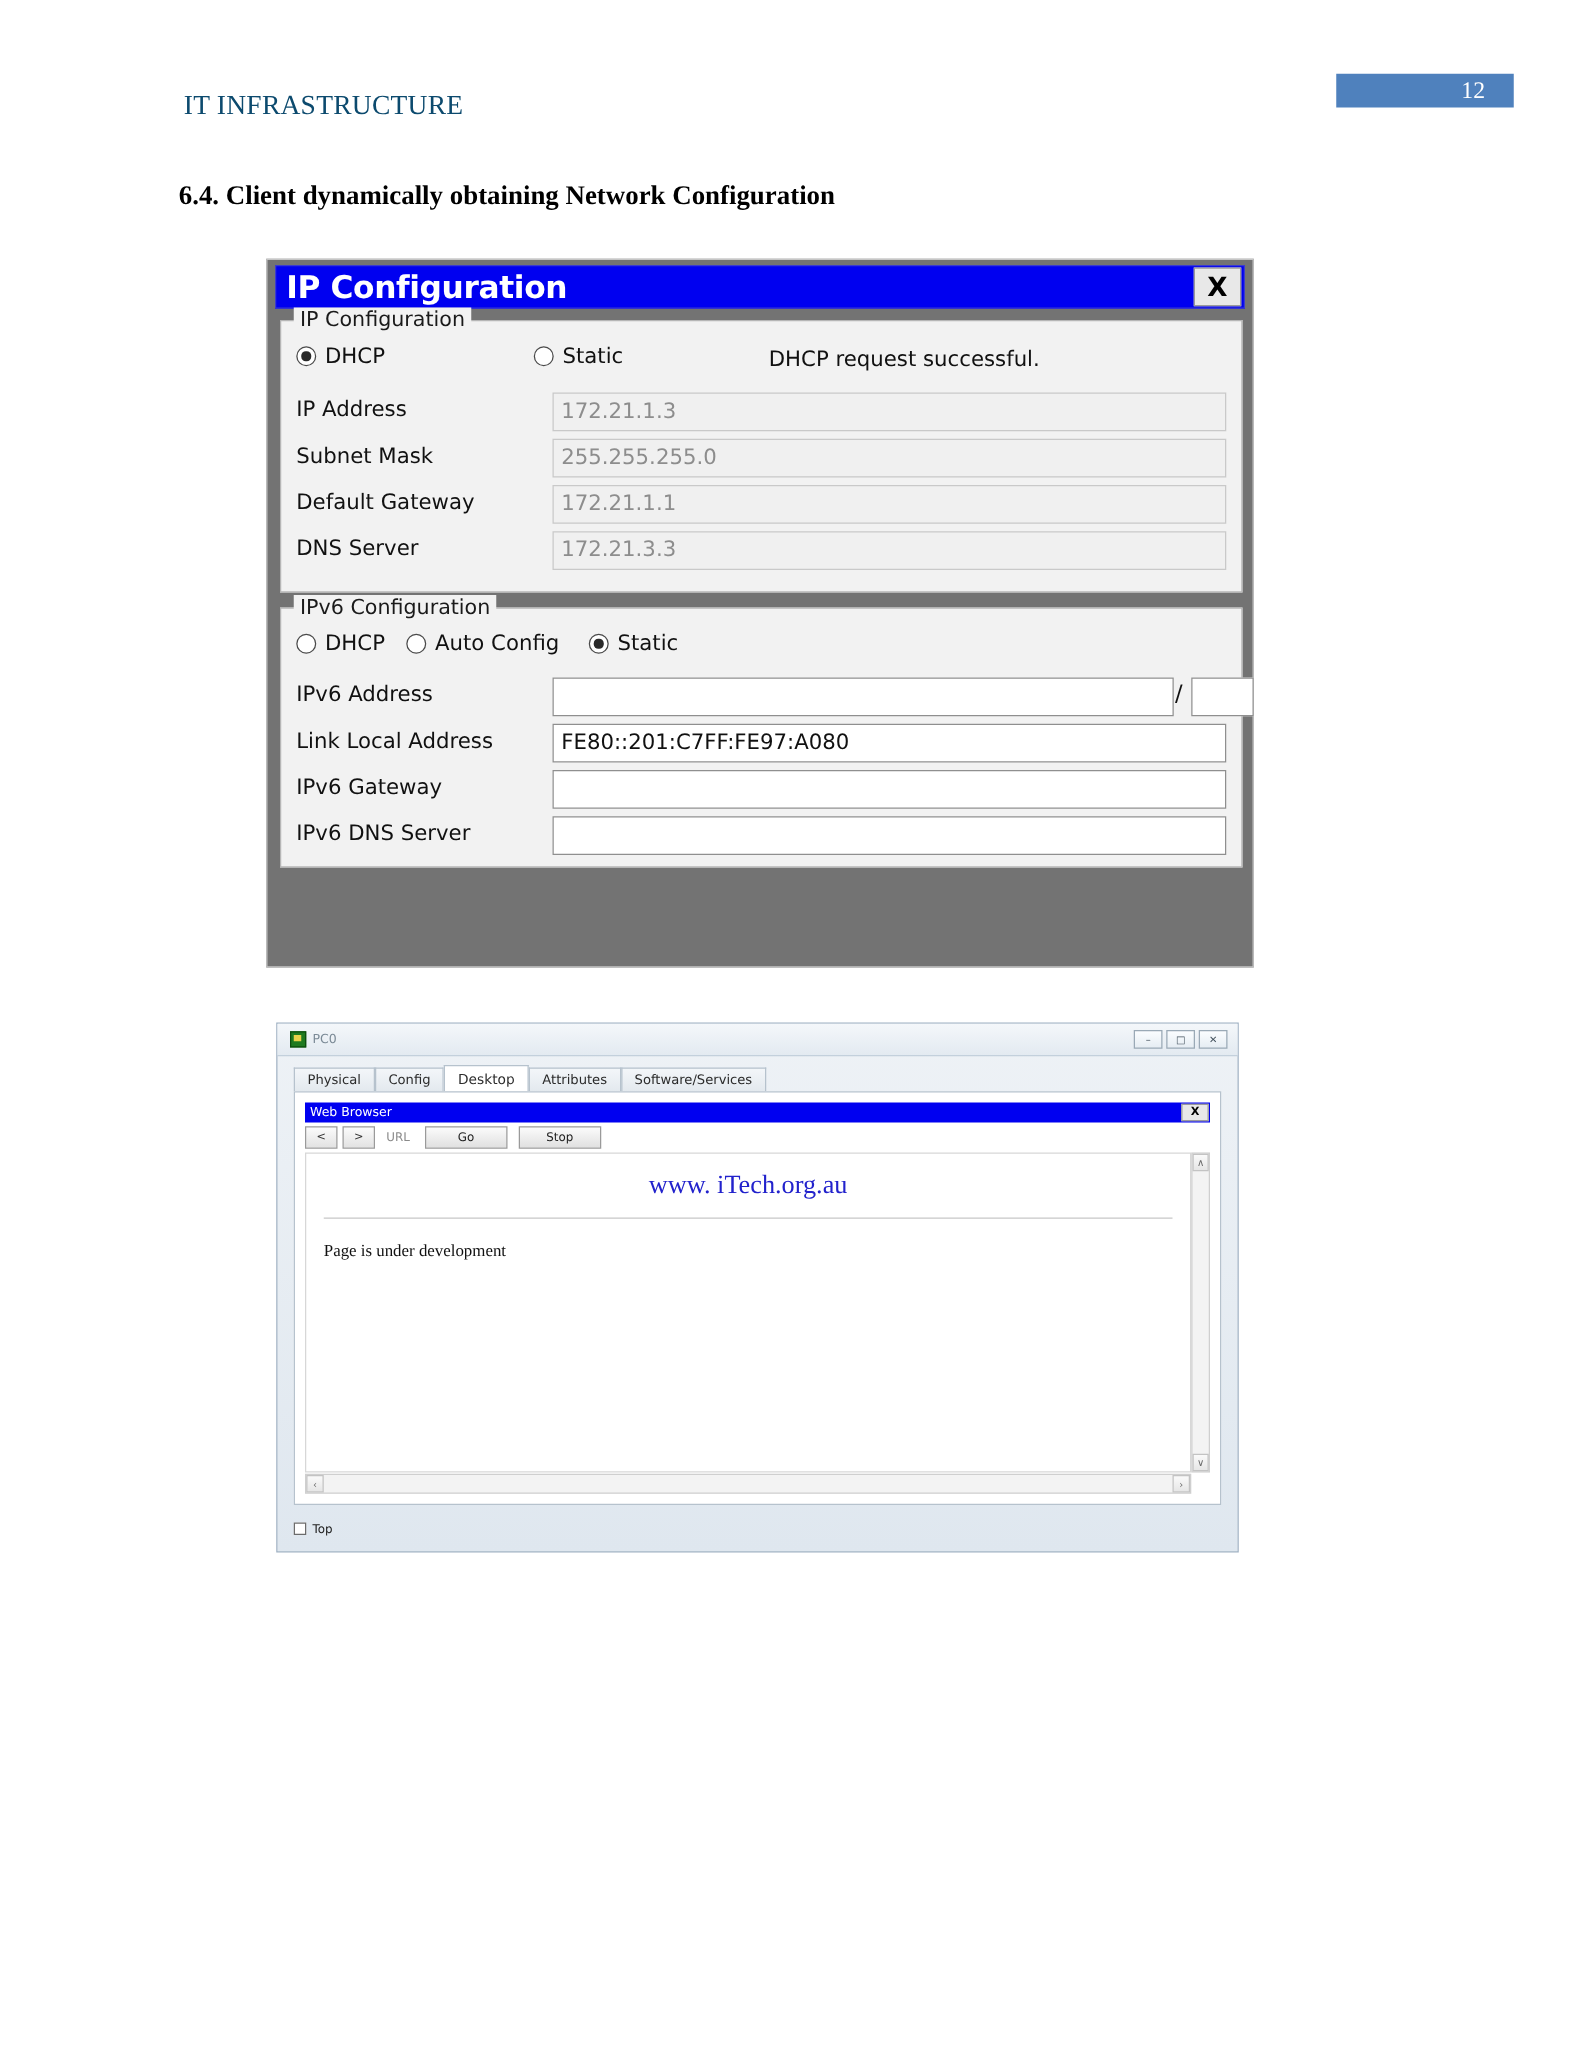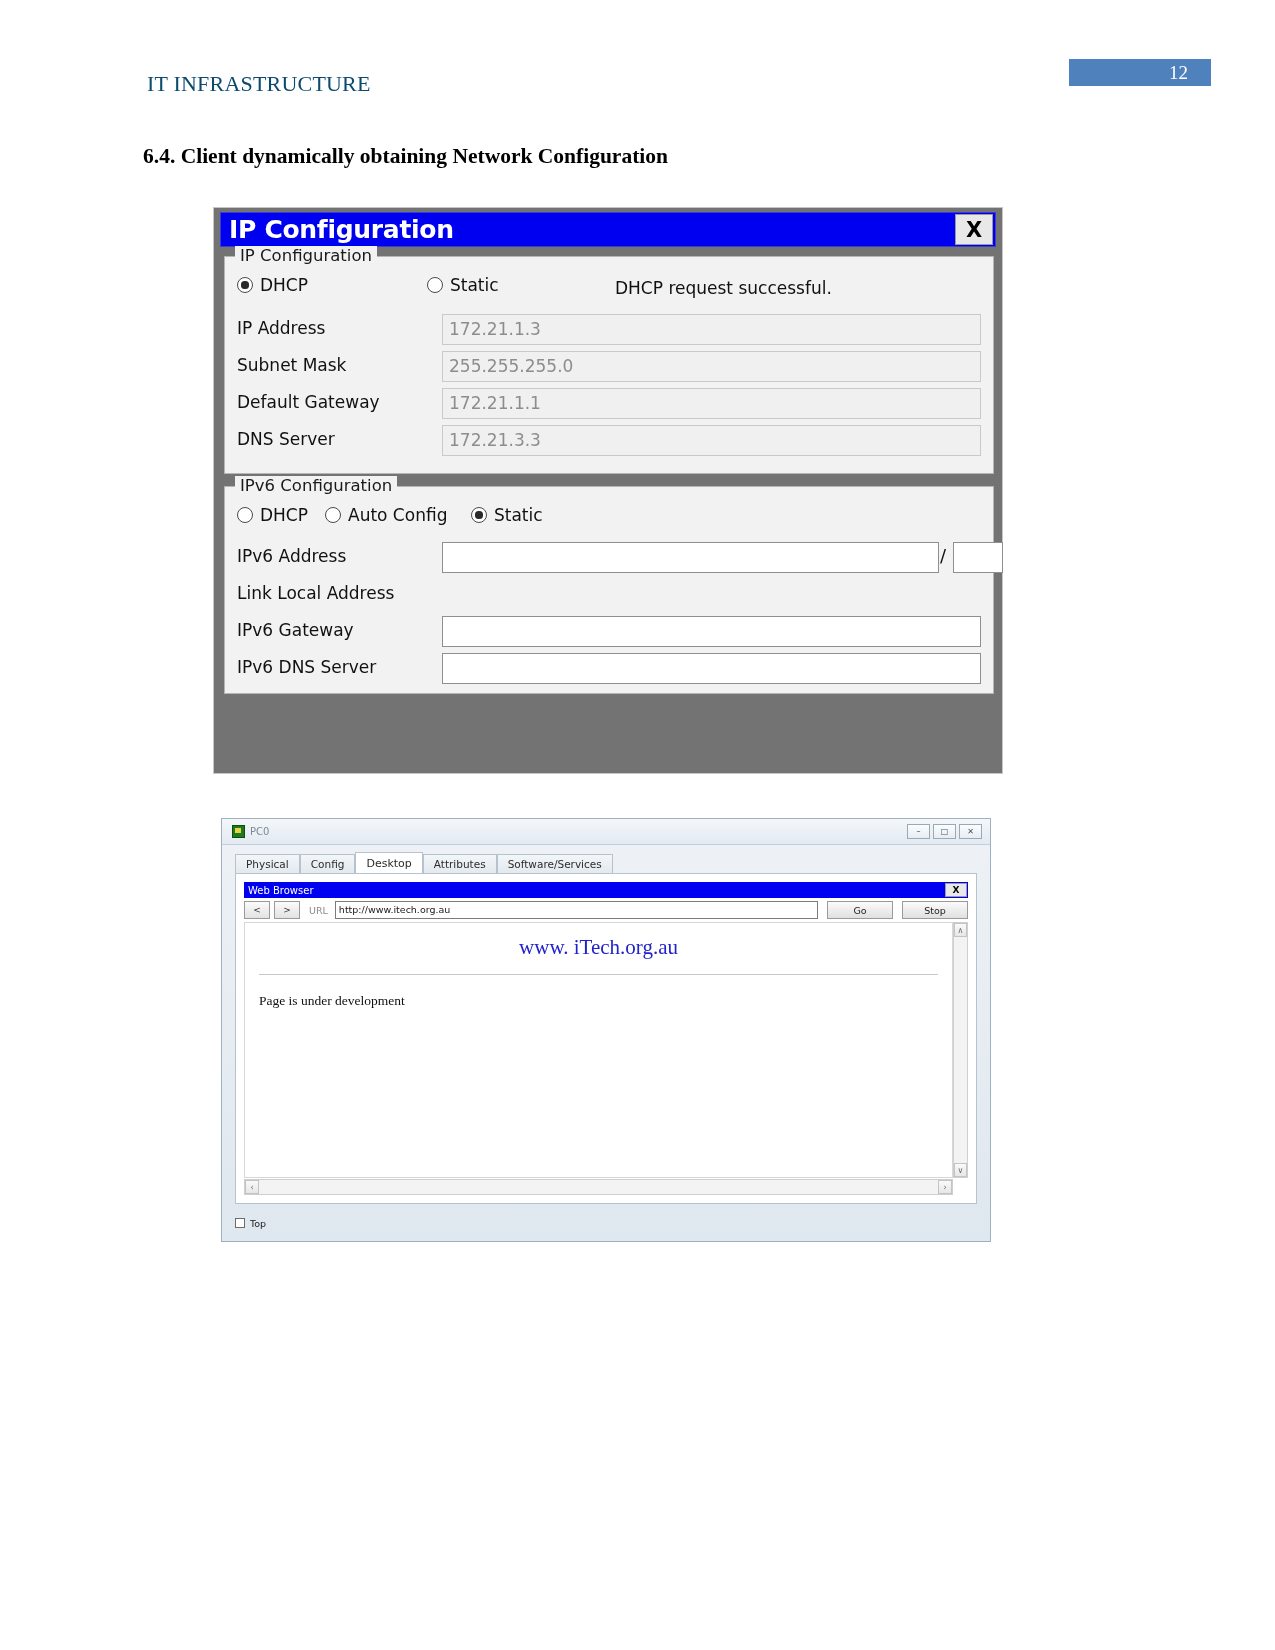--- a/index.html
+++ b/index.html
@@ -341,20 +341,21 @@
     </div>
 
     <div class="field-row" style="top:55px;">
       <span class="field-label">IPv6 Address</span>
       <span class="field-input editable" style="right:auto; width:497px;"></span>
       <span class="slash">/</span>
       <span class="prefix-box"></span>
     </div>
     <div class="field-row" style="top:92px;">
       <span class="field-label">Link Local Address</span>
+      <span class="field-input editable">FE80::201:C7FF:FE97:A080</span>
     </div>
     <div class="field-row" style="top:129px;">
       <span class="field-label">IPv6 Gateway</span>
       <span class="field-input editable"></span>
     </div>
     <div class="field-row" style="top:166px;">
       <span class="field-label">IPv6 DNS Server</span>
       <span class="field-input editable"></span>
     </div>
   </div>
@@ -385,21 +386,20 @@
 
       <div class="browser-titlebar">
         <span class="browser-title">Web Browser</span>
         <span class="browser-close">X</span>
       </div>
 
       <div class="browser-toolbar">
         <span class="nav-btn">&lt;</span>
         <span class="nav-btn">&gt;</span>
         <span class="url-label">URL</span>
-        <span class="url-input">http://www.itech.org.au</span>
         <span class="tool-btn">Go</span>
         <span class="tool-btn">Stop</span>
       </div>
 
       <div class="page-area">
         <div class="site-title">www. iTech.org.au</div>
         <div class="hr"></div>
         <div class="page-text">Page is under development</div>
       </div>
 

